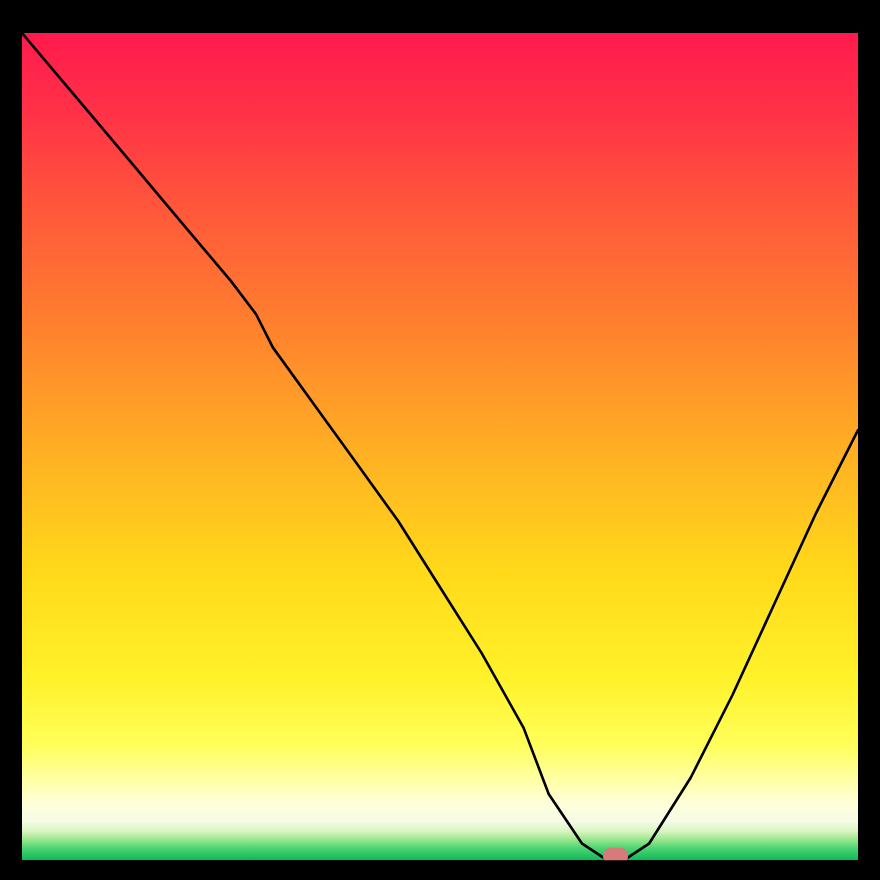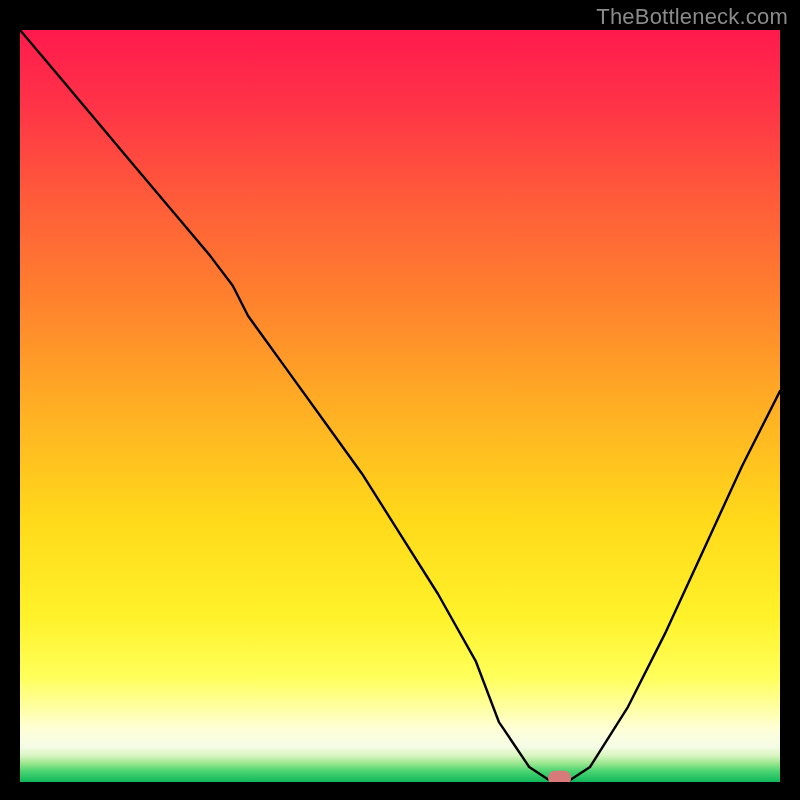--- a/index.html
+++ b/index.html
@@ -33,21 +33,20 @@
     top: 30px;
     width: 760px;
     height: 752px;
     display: block;
   }
 </style>
 </head>
 <body>
 <div class="frame">
 
-  <div class="watermark">TheBottleneck.com</div>
 
   <svg class="chart-svg" viewBox="0 0 760 752" preserveAspectRatio="none">
     <defs>
       <linearGradient id="bgGrad" x1="0" y1="0" x2="0" y2="1">
 
       <stop offset="0.00%" stop-color="#ff1a4d"></stop>
           <stop offset="10.00%" stop-color="#ff3347"></stop>
           <stop offset="22.00%" stop-color="#ff5a3a"></stop>
           <stop offset="35.00%" stop-color="#ff7f2e"></stop>
           <stop offset="50.00%" stop-color="#ffae24"></stop>

